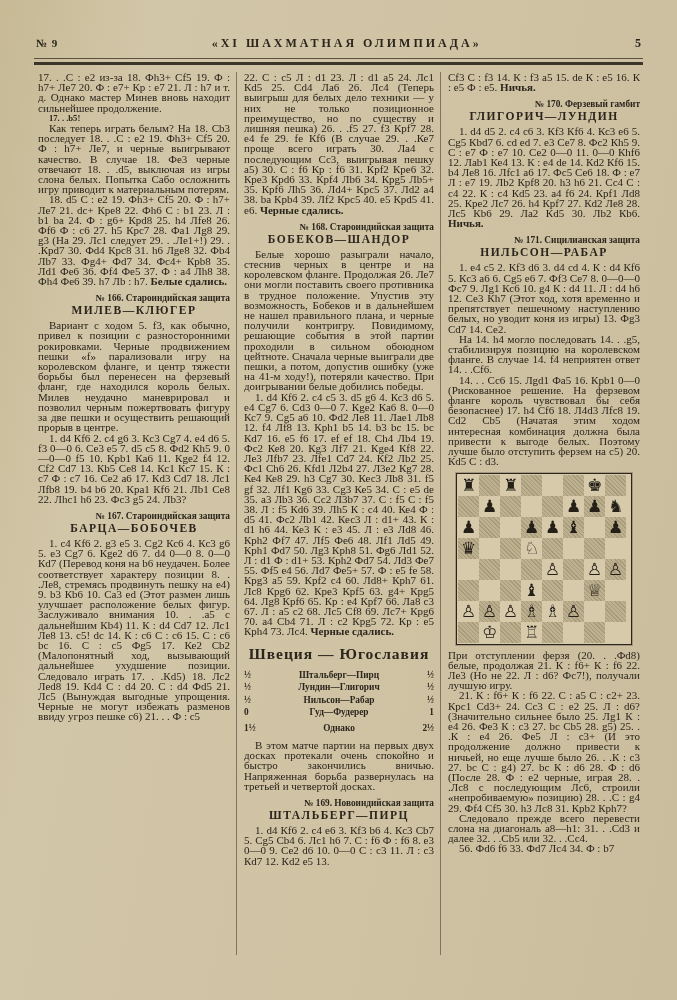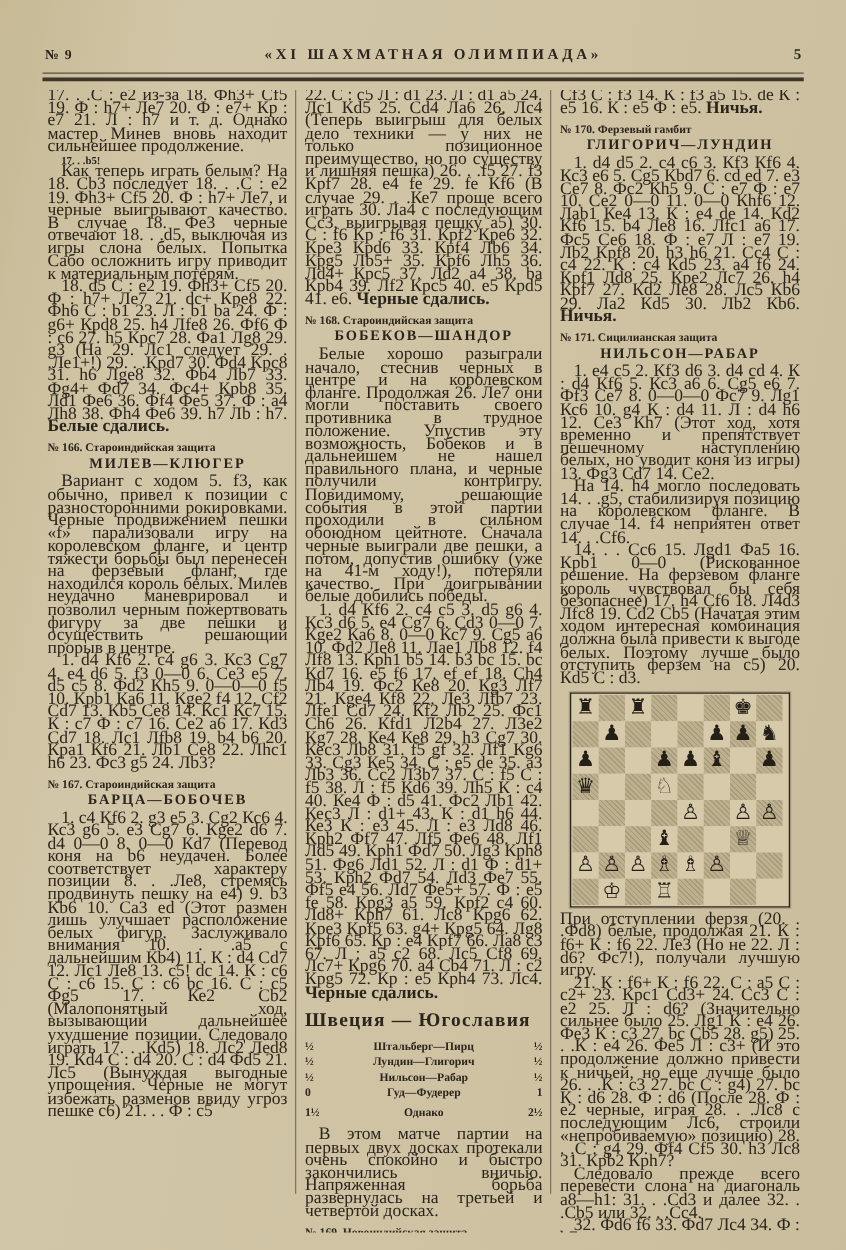--- a/index.html
+++ b/index.html
@@ -18,27 +18,27 @@
   .rule1{position:absolute;left:34px;right:34px;top:58px;height:1px;background:#5a5143;}
   .rule2{position:absolute;left:34px;right:34px;top:62px;height:3px;background:#3c352a;}
   .vsep{position:absolute;top:72px;bottom:45px;width:1px;background:rgba(60,53,42,.55);}
   .vsep.v1{left:236px;} .vsep.v2{left:440px;}
 
   .col{position:absolute;top:72px;bottom:14px;overflow:hidden;text-align:justify;}
   .col1{left:38px;width:192px;}
   .col2{left:244px;width:190px;}
   .col3{left:448px;width:192px;}
 
-  p.para{font-size:14px;line-height:10.2px;margin:0;text-indent:11px;}
+  p.para{font-size:11px;line-height:10.2px;margin:0;text-indent:11px;}
   p.para.noindent{text-indent:0;}
   p.para b{font-weight:bold;}
   p.pb{font-size:8.6px;line-height:10.2px;margin:0;text-indent:11px;font-weight:bold;}
-  .gh1{font-size:9.3px;font-weight:bold;text-align:left;margin:7px 0 1px 0;text-indent:0;}
+  .gh1{font-size:9.3px;font-weight:bold;text-align:right;margin:7px 0 1px 0;text-indent:0;}
   .gh2{font-size:11.5px;font-weight:bold;text-align:center;letter-spacing:1.5px;margin:0 0 4px 0;text-indent:0;}
-  .mtitle{font-size:15.5px;font-weight:bold;text-align:left;letter-spacing:1px;margin:8px 0 6px 0;}
+  .mtitle{font-size:15.5px;font-weight:bold;text-align:center;letter-spacing:1px;margin:8px 0 6px 0;}
 
   .scoretable{margin:0 0 6px 0;}
   .srow{display:flex;font-size:9.3px;line-height:12.5px;font-weight:bold;}
   .srow .sl{width:26px;text-align:left;}
   .srow .sp{flex:1;text-align:center;}
   .srow .sr{width:26px;text-align:right;}
   .srow.total{margin-top:3px;}
 
   .diagwrap{margin:6px auto 5px auto;width:172px;border:1px solid #2b251c;
     box-shadow:0 0 0 1px rgba(43,37,28,.25);background:#d6caab;padding:1px;}
@@ -241,14 +241,14 @@
         </div>
         <div class="sq dark"></div>
         <div class="sq light"></div>
         <div class="sq dark"></div>
         <div class="sq light"></div>
       </div>
     </div>
     <p class="para noindent">При отступлении ферзя (20. . .Фd8) белые, продолжая 21. К : f6+ К : f6 22. Ле3 (Но не 22. Л : d6? Фс7!), получали лучшую игру.</p>
     <p class="para">21. К : f6+ К : f6 22. С : а5 С : с2+ 23. Крс1 Сd3+ 24. Сс3 С : е2 25. Л : d6? (Значительно сильнее было 25. Лg1 К : е4 26. Фе3 К : с3 27. bc Сb5 28. g5) 25. . .К : е4 26. Фе5 Л : с3+ (И это продолжение должно привести к ничьей, но еще лучше было 26. . .К : с3 27. bc С : g4) 27. bc К : d6 28. Ф : d6 (После 28. Ф : е2 черные, играя 28. . .Лс8 с последующим Лс6, строили «непробиваемую» позицию) 28. . .С : g4 29. Фf4 Сf5 30. h3 Лс8 31. Крb2 Крh7?</p>
     <p class="para">Следовало прежде всего перевести слона на диагональ а8—h1: 31. . .Сd3 и далее 32. . .Сb5 или 32. . .Сс4.</p>
-    <p class="para">32. Фd6 f6 33. Фd7 Лс4 34. Ф : b7</p>
+    <p class="para">56. Фd6 f6 33. Фd7 Лс4 34. Ф : b7</p>
   </div>
 
 </body></html>

